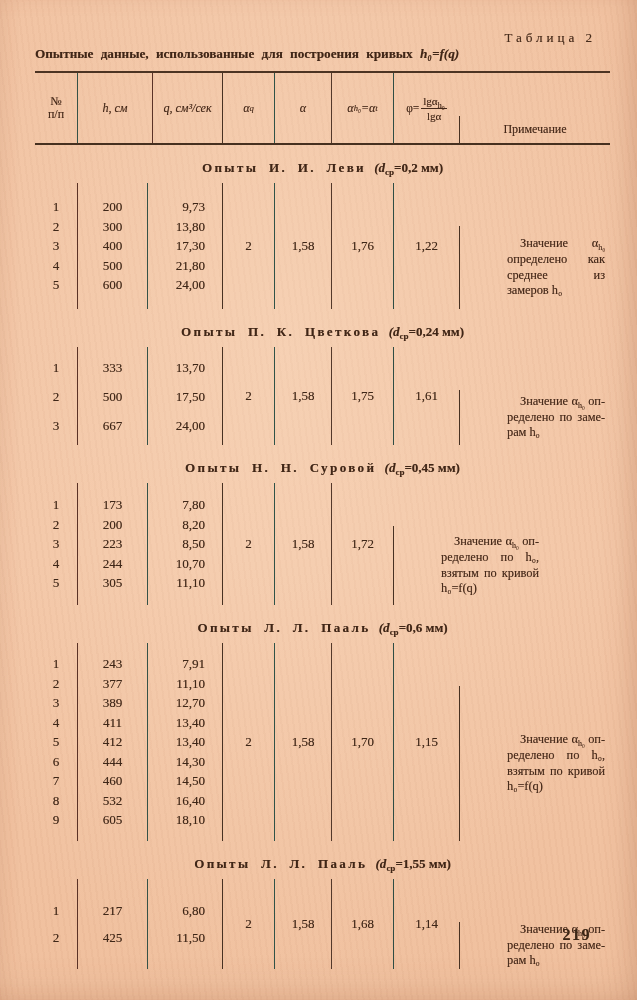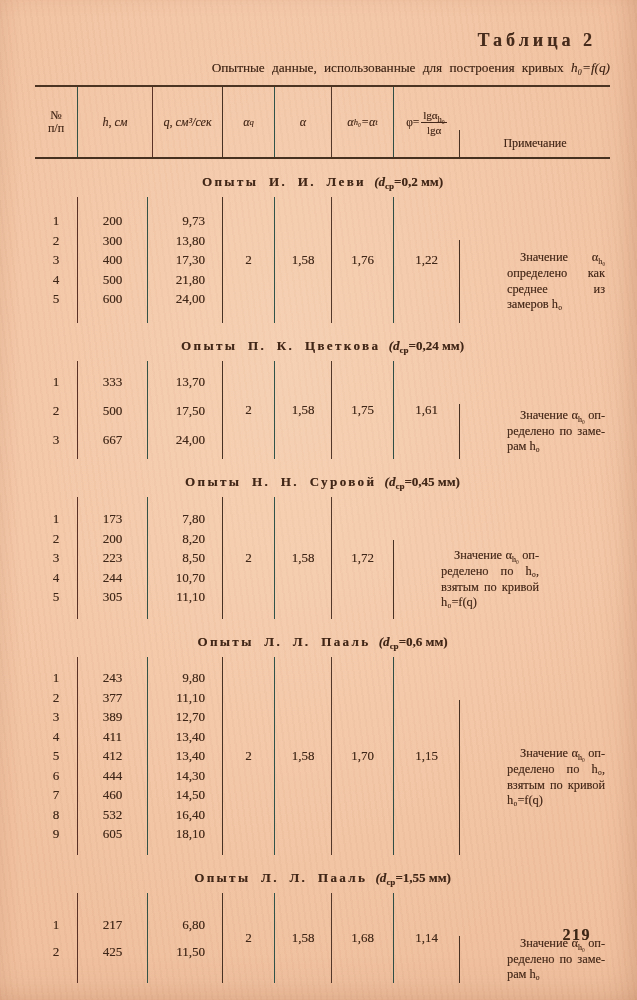--- a/index.html
+++ b/index.html
@@ -17,25 +17,25 @@
     color:#47291c;
     overflow:hidden;
     text-shadow:.2px .2px .35px rgba(75,35,15,.45);
   }
   .inner{padding:0 27px 0 35px;}
   .it{font-style:italic;}
   sub{font-size:8.5px;line-height:0;vertical-align:-3px;}
   .tab-label{
     padding:30px 14px 0 0;
     text-align:right;
-    font-weight:700;font-size:18px;letter-spacing:4px;color:#452b1b;
+    font-weight:400;font-size:13px;letter-spacing:4px;color:#452b1b;
   }
   .main-title{
-    margin-top:9px;text-align:right;
-    font-weight:400;font-size:13.2px;word-spacing:4px;color:#3f2617;
+    margin-top:0;text-align:left;
+    font-weight:700;font-size:13.2px;word-spacing:4px;color:#3f2617;
   }
   
   .hdr{
     display:flex;align-items:stretch;
     margin-top:9px;min-height:70px;
     border-top:2.6px solid #4c3423;
     border-bottom:2.8px solid #46301f;
   }
   .cell{box-sizing:border-box;}
   .c1{flex:0 0 42px;}
@@ -250,21 +250,21 @@
             <div class="rv">377</div>
             <div class="rv">389</div>
             <div class="rv">411</div>
             <div class="rv">412</div>
             <div class="rv">444</div>
             <div class="rv">460</div>
             <div class="rv">532</div>
             <div class="rv">605</div>
           </div>
         <div class="cell c3 col">
-            <div class="rv rh">9,80</div>
+            <div class="rv rh">7,91</div>
             <div class="rv rh">11,10</div>
             <div class="rv rh">12,70</div>
             <div class="rv rh">13,40</div>
             <div class="rv rh">13,40</div>
             <div class="rv rh">14,30</div>
             <div class="rv rh">14,50</div>
             <div class="rv rh">16,40</div>
             <div class="rv rh">18,10</div>
           </div>
         <div class="cell c4 single">2</div>

